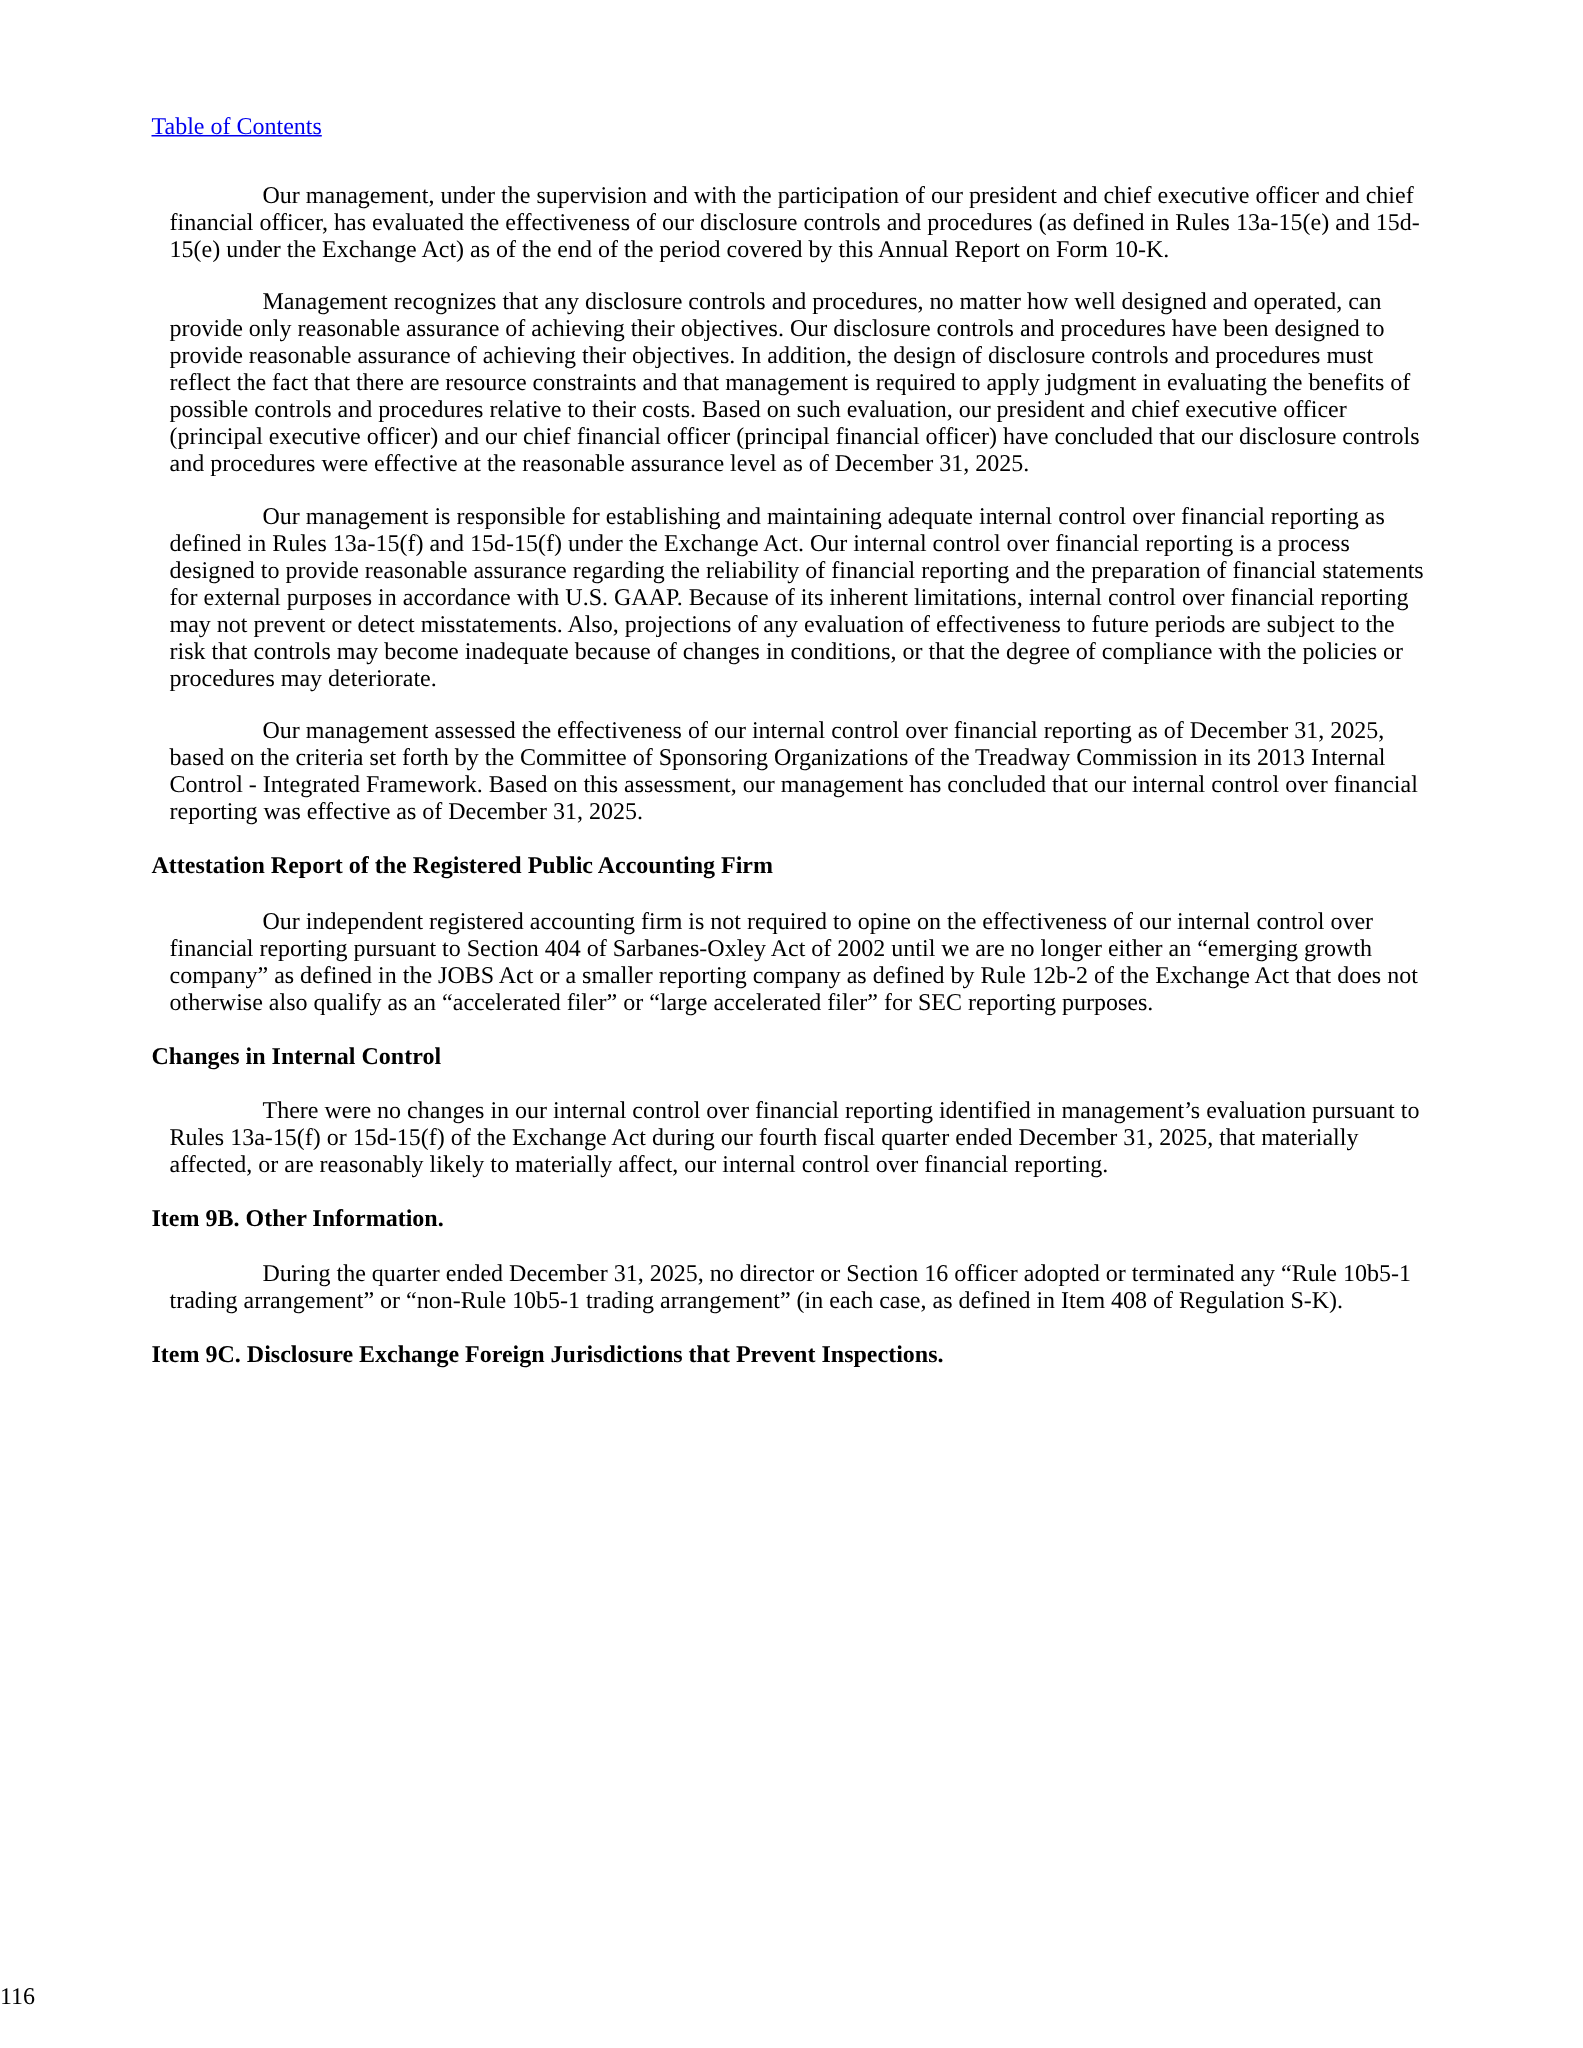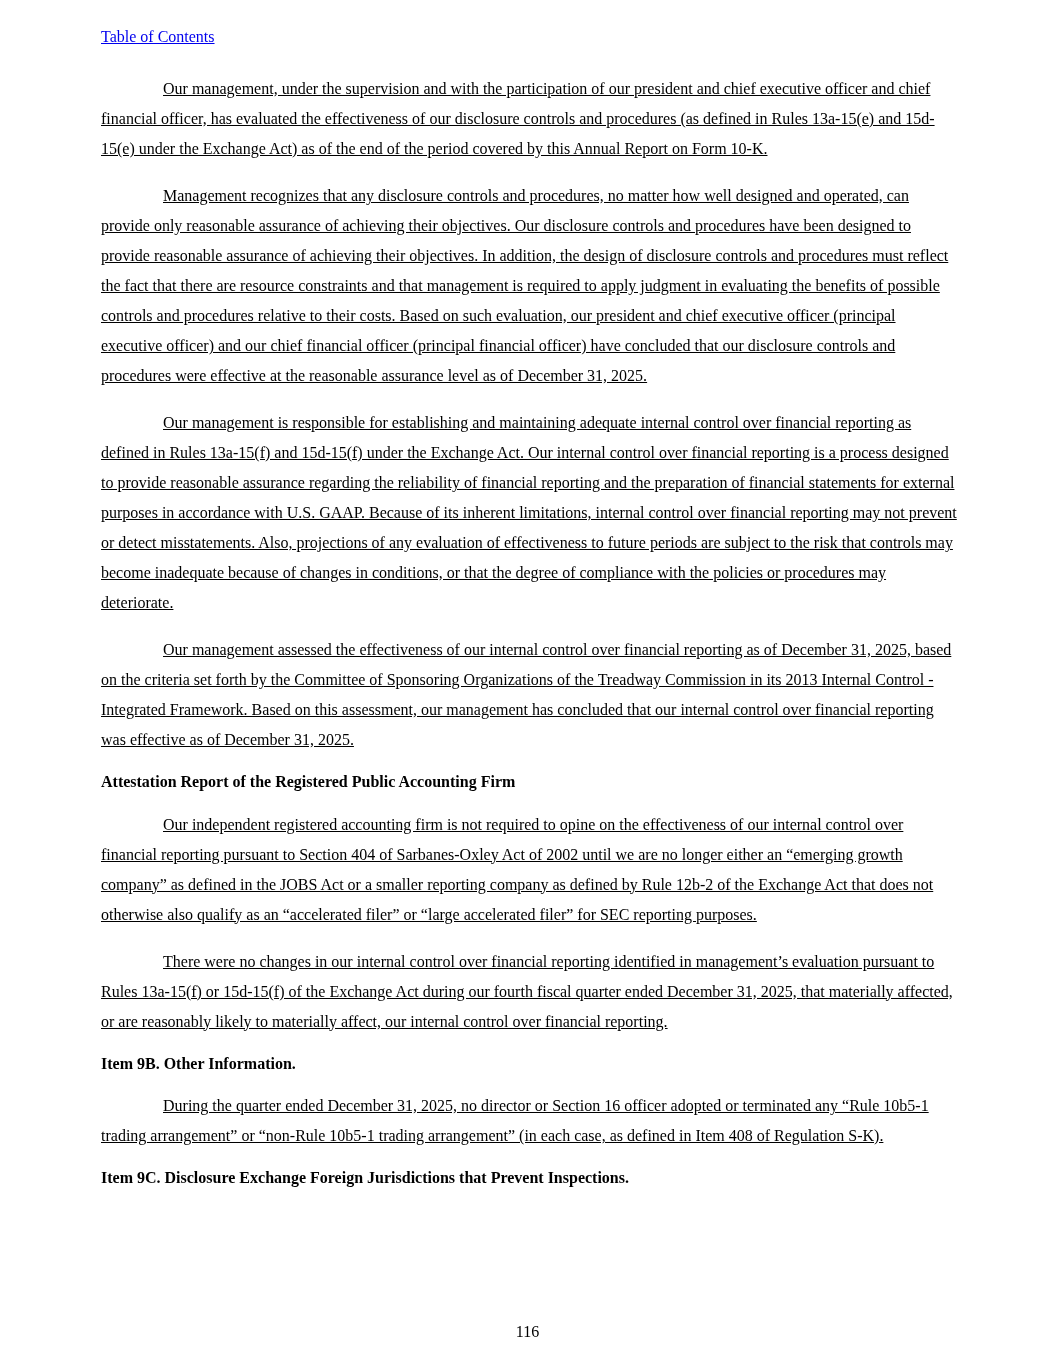--- a/index.html
+++ b/index.html
@@ -23,63 +23,64 @@
       width: 856px;
     }
     .toc-link {
       display: inline-block;
       color: #0000ee;
       text-decoration: underline;
       font-size: 16px;
       line-height: 20px;
       margin-bottom: 27px;
       cursor: pointer;
+      margin-top: 48px;
     }
     p {
-      margin: 0 0 17px 0;
-      line-height: 30px;
-      text-decoration: underline;
+      margin: 0 0 17px 12px;
+      line-height: 18px;
     }
     p.indent {
       text-indent: 62px;
     }
     h3 {
       margin: 0 0 17px 0;
       font-size: 16px;
       font-weight: bold;
       line-height: 20.6px;
     }
     h3.indent {
       padding-left: 62px;
     }
     .page-number {
       position: absolute;
       left: 0;
       width: 1055px;
       top: 1322px;
-      text-align: center;
+      text-align: left;
       font-size: 16px;
       line-height: 20px;
     }
   </style>
 </head>
 <body>
 
 <div class="page">
   <a class="toc-link">Table of Contents</a>
 
   <p class="indent">Our management, under the supervision and with the participation of our president and chief executive officer and chief financial officer, has evaluated the effectiveness of our disclosure controls and procedures (as defined in Rules 13a-15(e) and 15d-15(e) under the Exchange Act) as of the end of the period covered by this Annual Report on Form 10-K.</p>
   <p class="indent">Management recognizes that any disclosure controls and procedures, no matter how well designed and operated, can provide only reasonable assurance of achieving their objectives. Our disclosure controls and procedures have been designed to provide reasonable assurance of achieving their objectives. In addition, the design of disclosure controls and procedures must reflect the fact that there are resource constraints and that management is required to apply judgment in evaluating the benefits of possible controls and procedures relative to their costs. Based on such evaluation, our president and chief executive officer (principal executive officer) and our chief financial officer (principal financial officer) have concluded that our disclosure controls and procedures were effective at the reasonable assurance level as of December 31, 2025.</p>
 
   <p class="indent">Our management is responsible for establishing and maintaining adequate internal control over financial reporting as defined in Rules 13a-15(f) and 15d-15(f) under the Exchange Act. Our internal control over financial reporting is a process designed to provide reasonable assurance regarding the reliability of financial reporting and the preparation of financial statements for external purposes in accordance with U.S. GAAP. Because of its inherent limitations, internal control over financial reporting may not prevent or detect misstatements. Also, projections of any evaluation of effectiveness to future periods are subject to the risk that controls may become inadequate because of changes in conditions, or that the degree of compliance with the policies or procedures may deteriorate.</p>
   <p class="indent">Our management assessed the effectiveness of our internal control over financial reporting as of December 31, 2025, based on the criteria set forth by the Committee of Sponsoring Organizations of the Treadway Commission in its 2013 Internal Control - Integrated Framework. Based on this assessment, our management has concluded that our internal control over financial reporting was effective as of December 31, 2025.</p>
 
   <h3>Attestation Report of the Registered Public Accounting Firm</h3>
   <p class="indent">Our independent registered accounting firm is not required to opine on the effectiveness of our internal control over financial reporting pursuant to Section 404 of Sarbanes-Oxley Act of 2002 until we are no longer either an “emerging growth company” as defined in the JOBS Act or a smaller reporting company as defined by Rule 12b-2 of the Exchange Act that does not otherwise also qualify as an “accelerated filer” or “large accelerated filer” for SEC reporting purposes.</p>
 
+  <h3>Changes in Internal Control</h3>
   <p class="indent">There were no changes in our internal control over financial reporting identified in management’s evaluation pursuant to Rules 13a-15(f) or 15d-15(f) of the Exchange Act during our fourth fiscal quarter ended December 31, 2025, that materially affected, or are reasonably likely to materially affect, our internal control over financial reporting.</p>
 
   <h3>Item 9B. Other Information.</h3>
   <p class="indent">During the quarter ended December 31, 2025, no director or Section 16 officer adopted or terminated any “Rule 10b5-1 trading arrangement” or “non-Rule 10b5-1 trading arrangement” (in each case, as defined in Item 408 of Regulation S-K).</p>
 
   <h3>Item 9C. Disclosure Exchange Foreign Jurisdictions that Prevent Inspections.</h3>
 </div>
 
 <div class="page-number">116</div>
 

